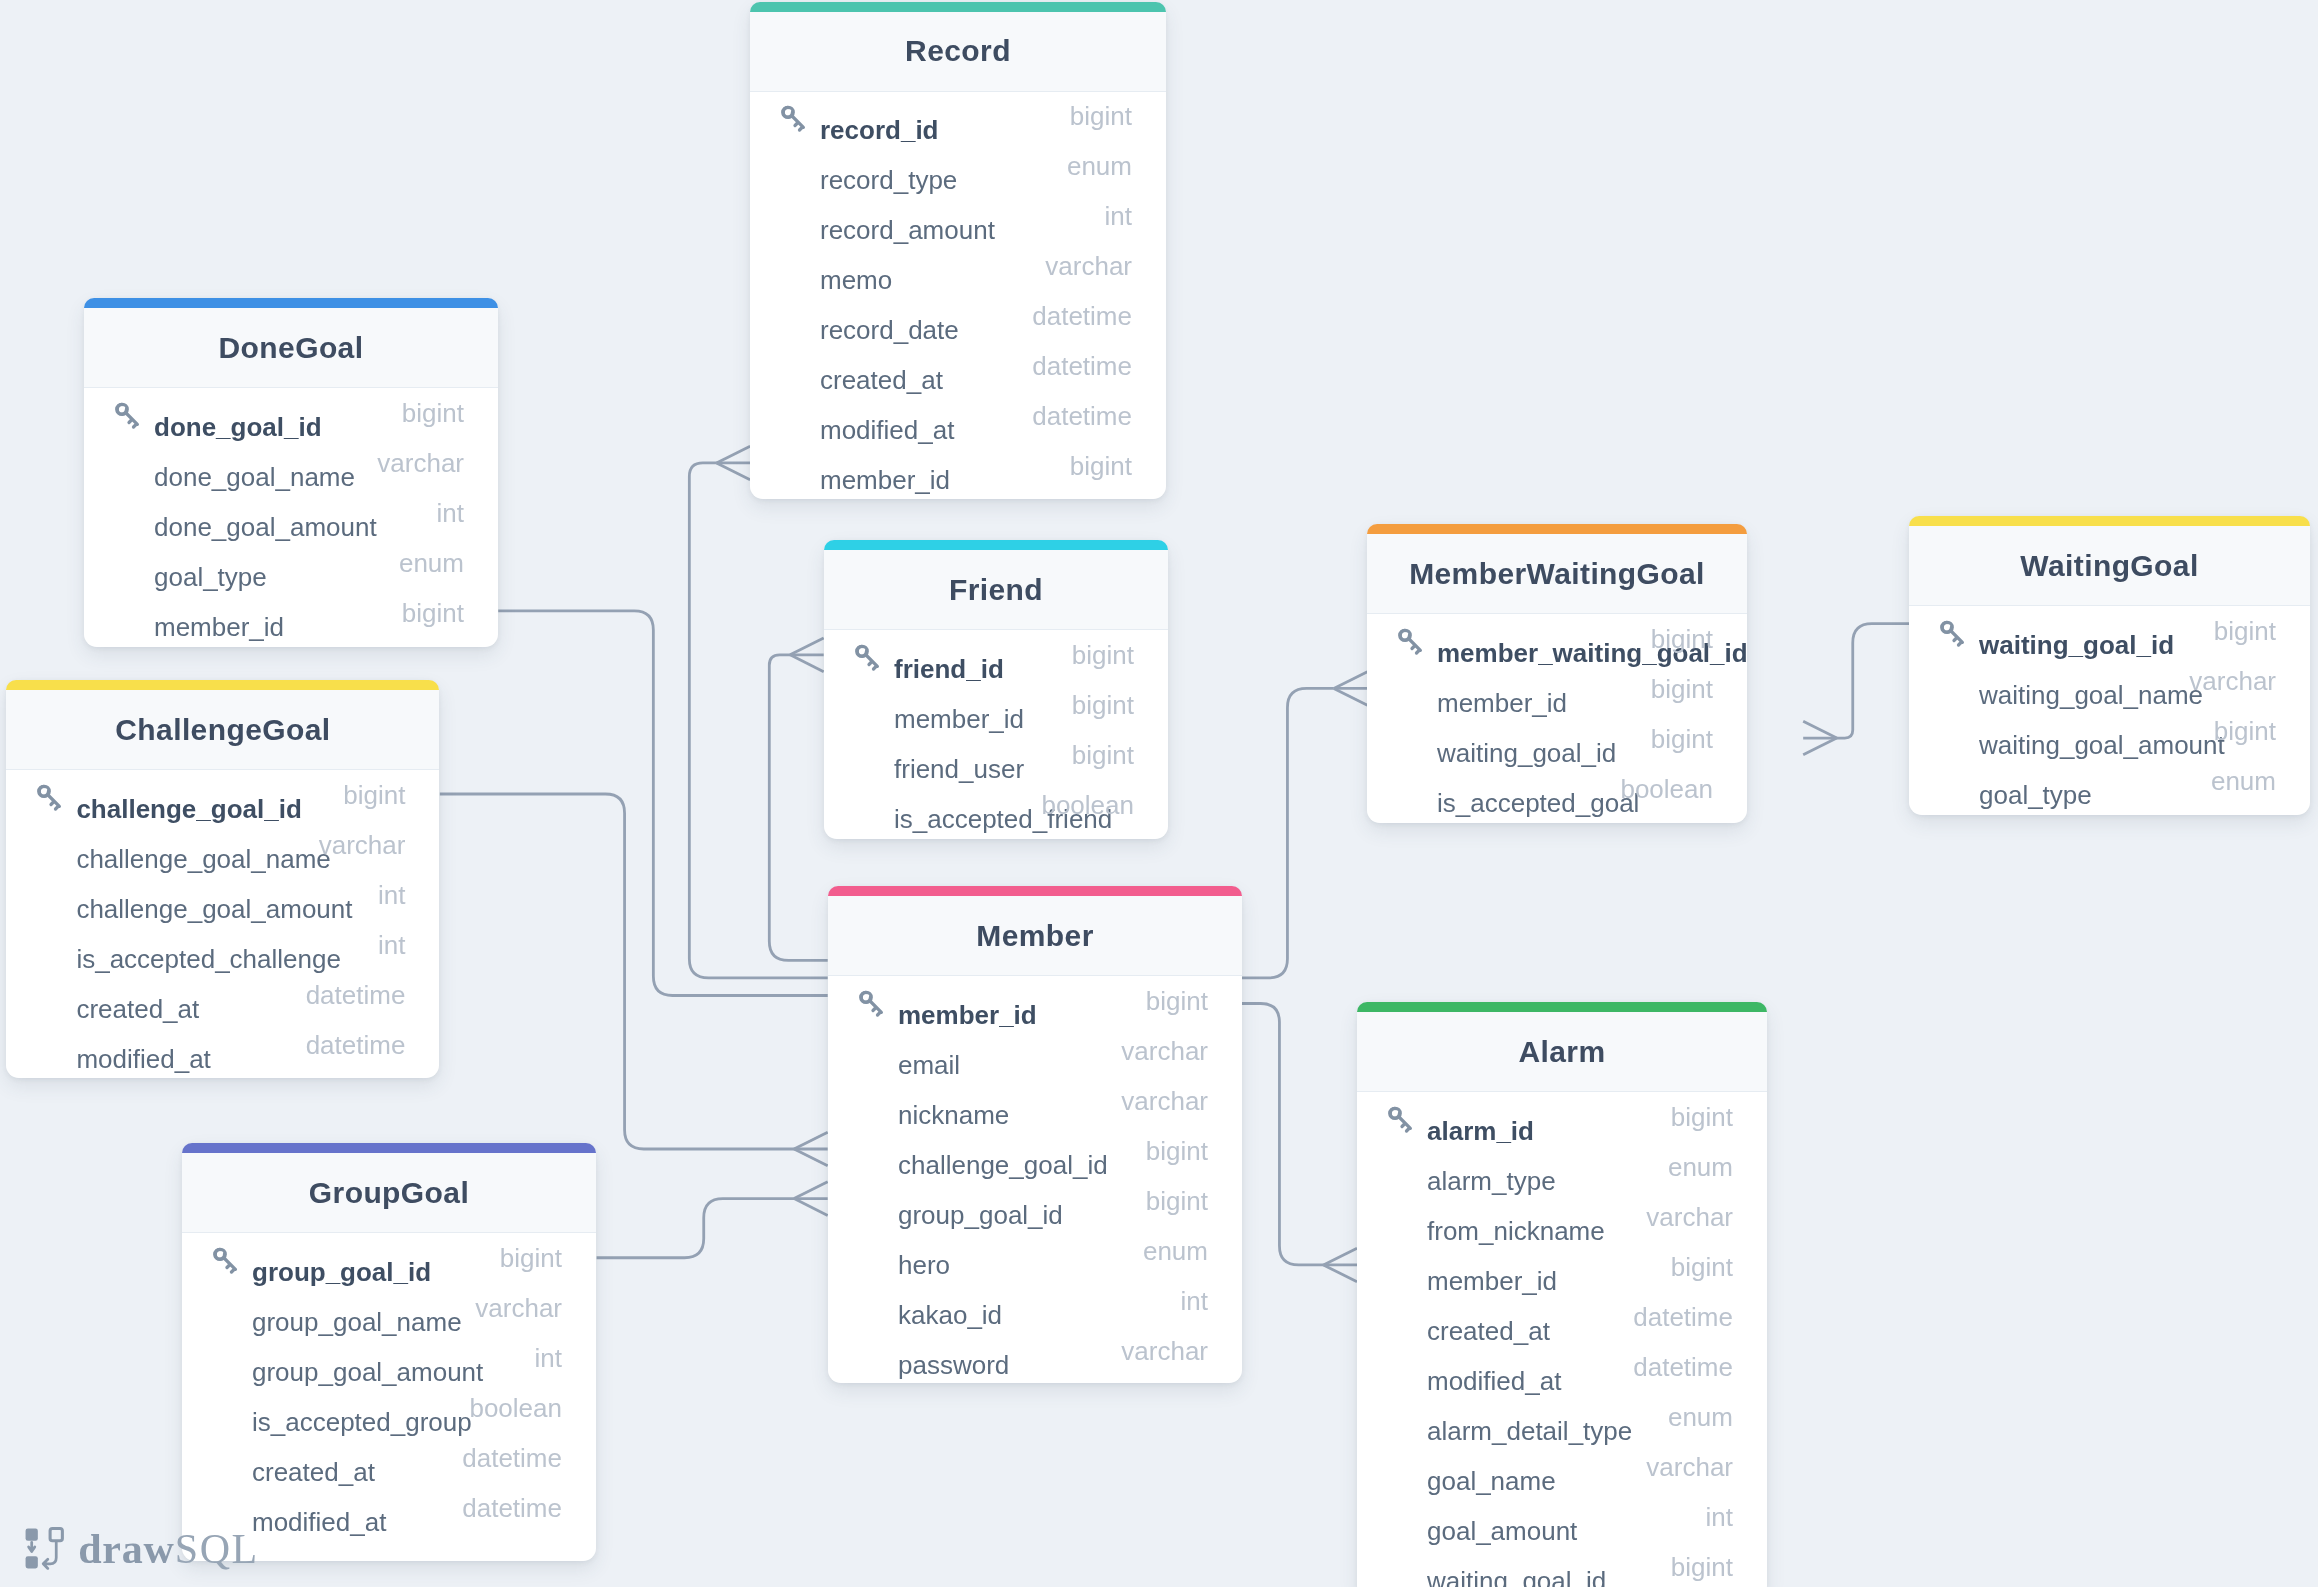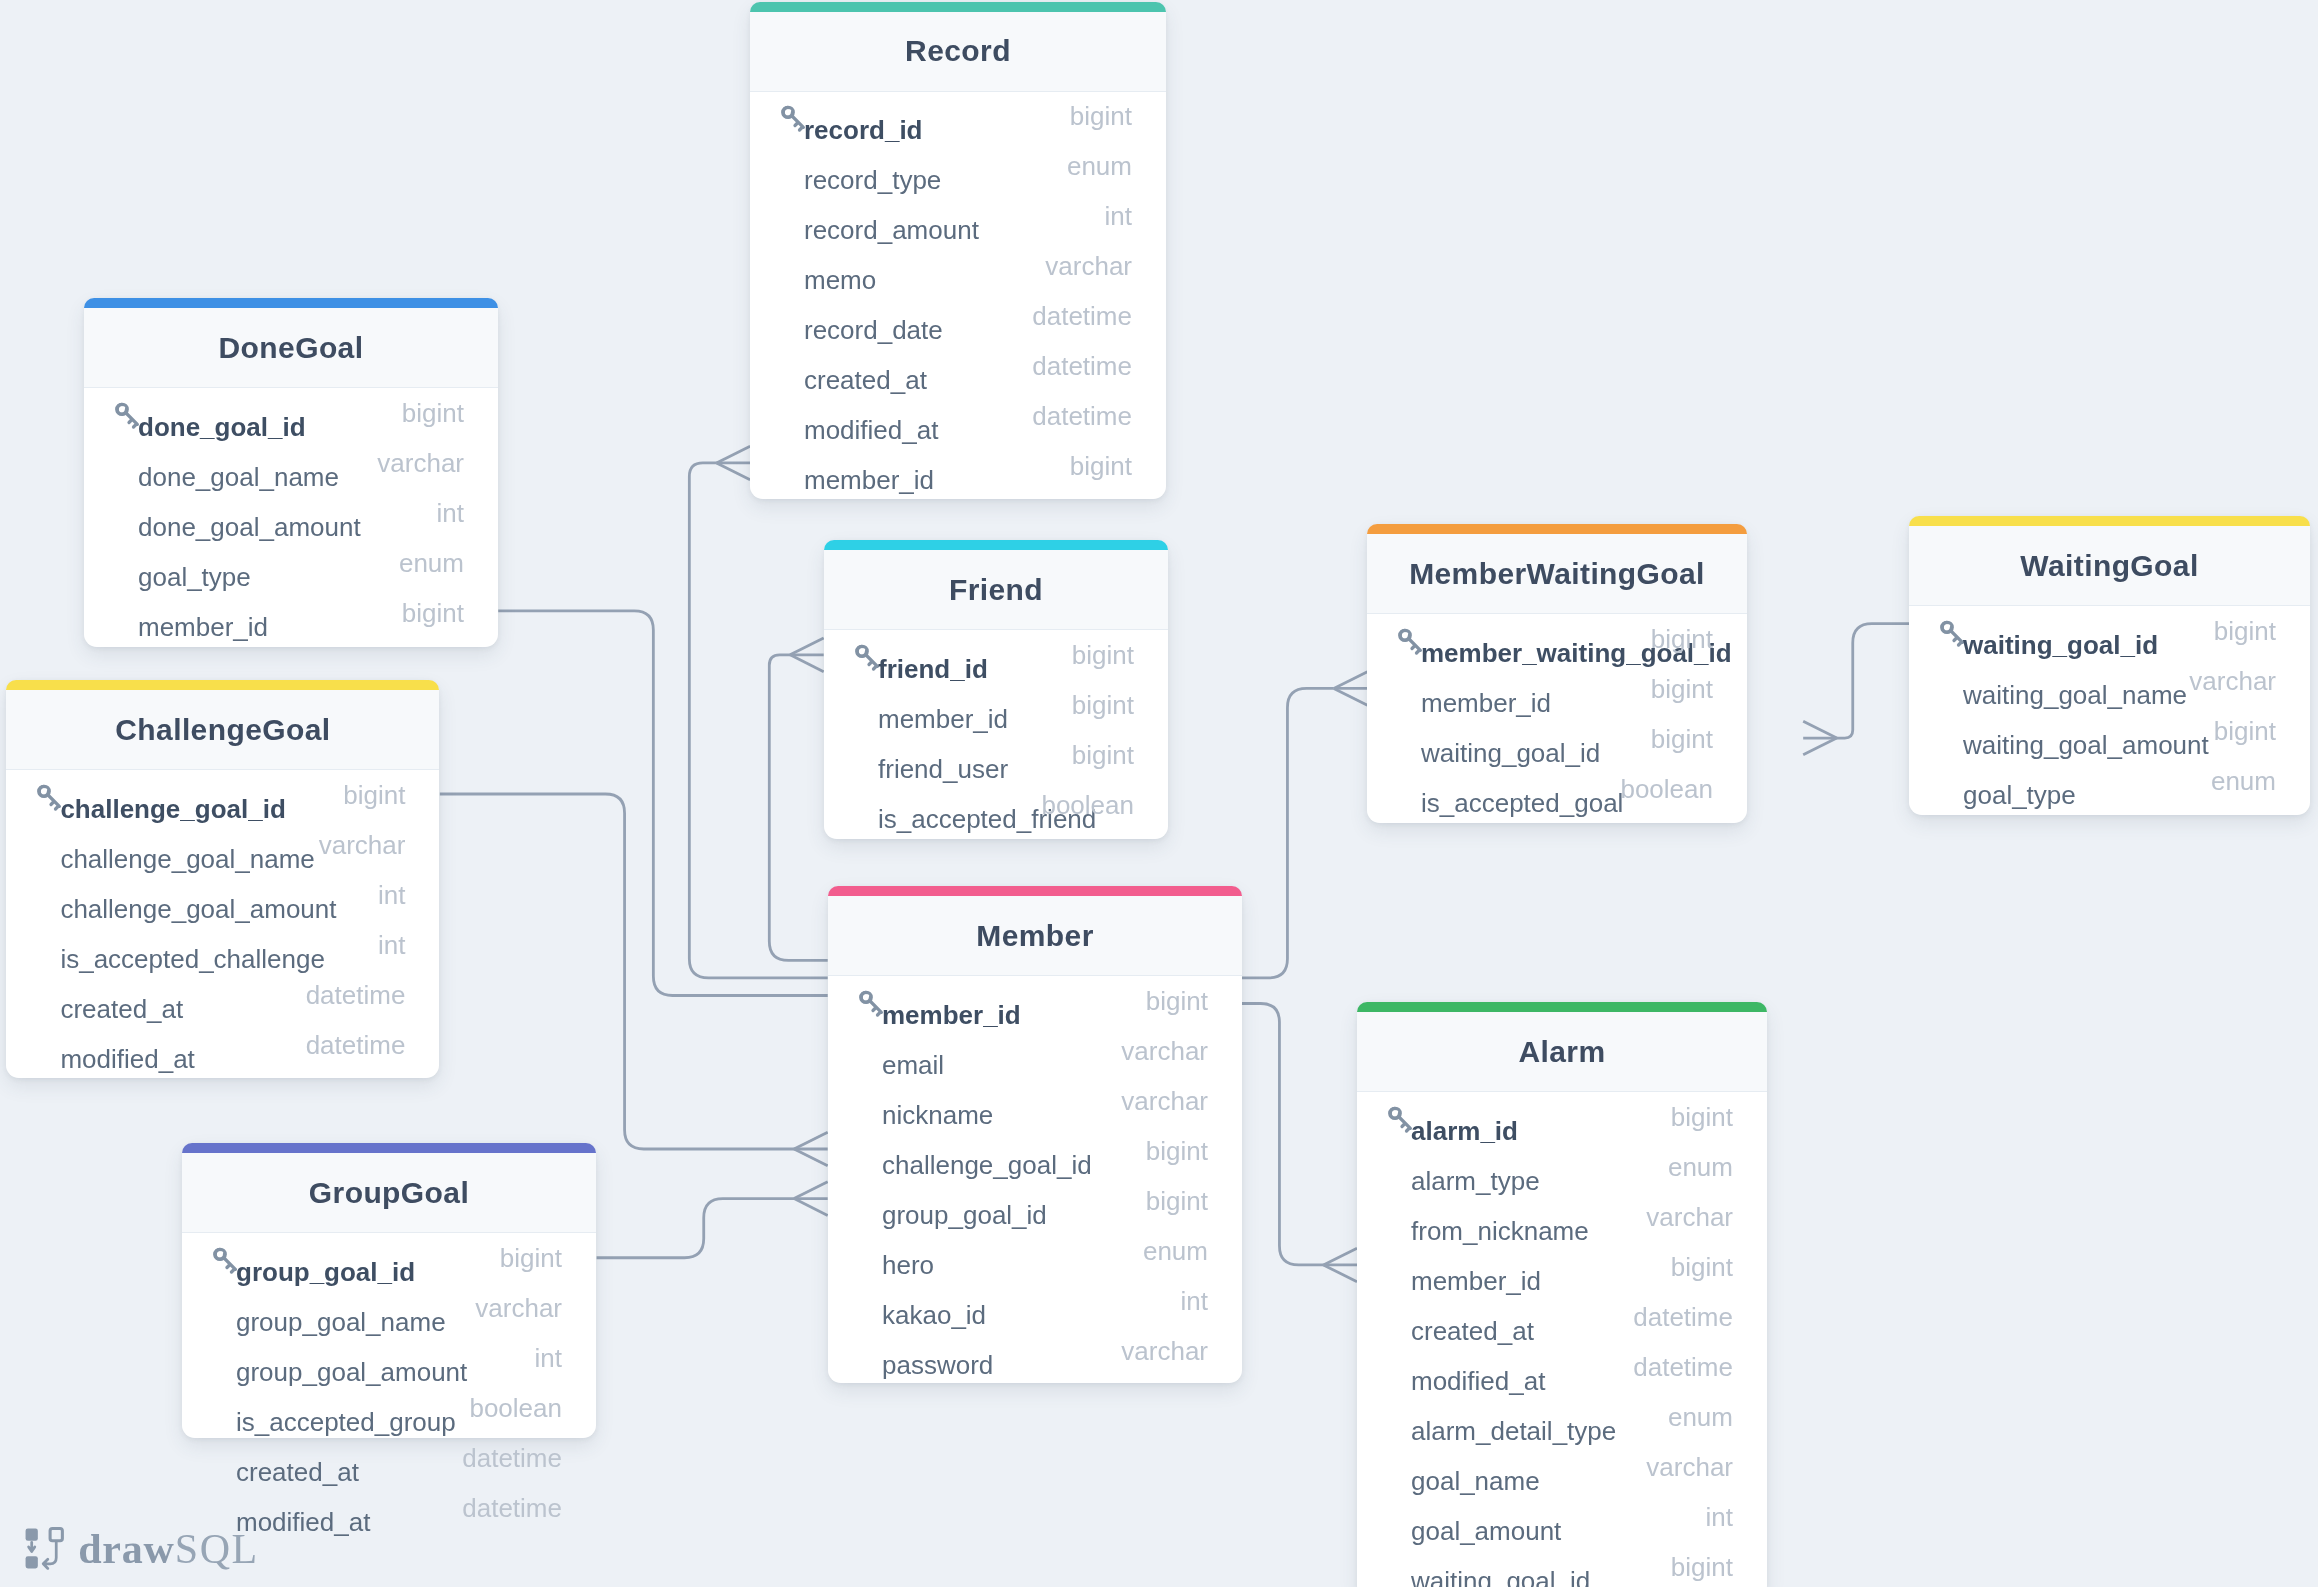--- a/index.html
+++ b/index.html
@@ -39,21 +39,21 @@
     color: #3E4C61;
     letter-spacing: 0.4px;
   }
   .field-row {
     position: relative;
     height: 50px;
     display: flex; align-items: center;
   }
   .field-name {
     position: absolute;
-    left: 54px;
+    left: 70px;
     font-size: 26px;
     color: #5B6B7E;
     white-space: nowrap;
     margin-top: 28px;
   }
   .field-row.pk .field-name {
     font-weight: 700;
     color: #3E4E63;
   }
   .field-type {
@@ -225,21 +225,21 @@
         </div>
         <div class="field-row">
           <span class="field-name">created_at</span>
           <span class="field-type">datetime</span>
         </div>
         <div class="field-row">
           <span class="field-name">modified_at</span>
           <span class="field-type">datetime</span>
         </div>
       </div>
-      <div class="table-card" style="left: 182px; top: 1143px; width: 414px; height: 295px;">
+      <div class="table-card" style="left: 182px; top: 1143px; width: 414px; height: 418px;">
         <div class="accent-bar" style="background: rgb(102, 115, 203);"></div>
         <div class="table-header">
           <div class="table-title">GroupGoal</div>
         </div>
         <div class="field-row pk">
           <svg viewBox="0 0 24 24" class="key-icon">
             <circle cx="7.4" cy="7.4" r="4" fill="none" stroke="#8292A4" stroke-width="2.6"></circle>
             <path d="M10.8 7.2 A3.9 3.9 0 1 1 7.2 3.6 M10.2 10.2 L19.5 19.5 M14.6 16.2 L12.8 18 M18.2 19.8 L16.4 21.6" fill="none" stroke="#8292A4" stroke-width="2.6" stroke-linecap="round"></path>
           </svg>
           <span class="field-name">group_goal_id</span>

